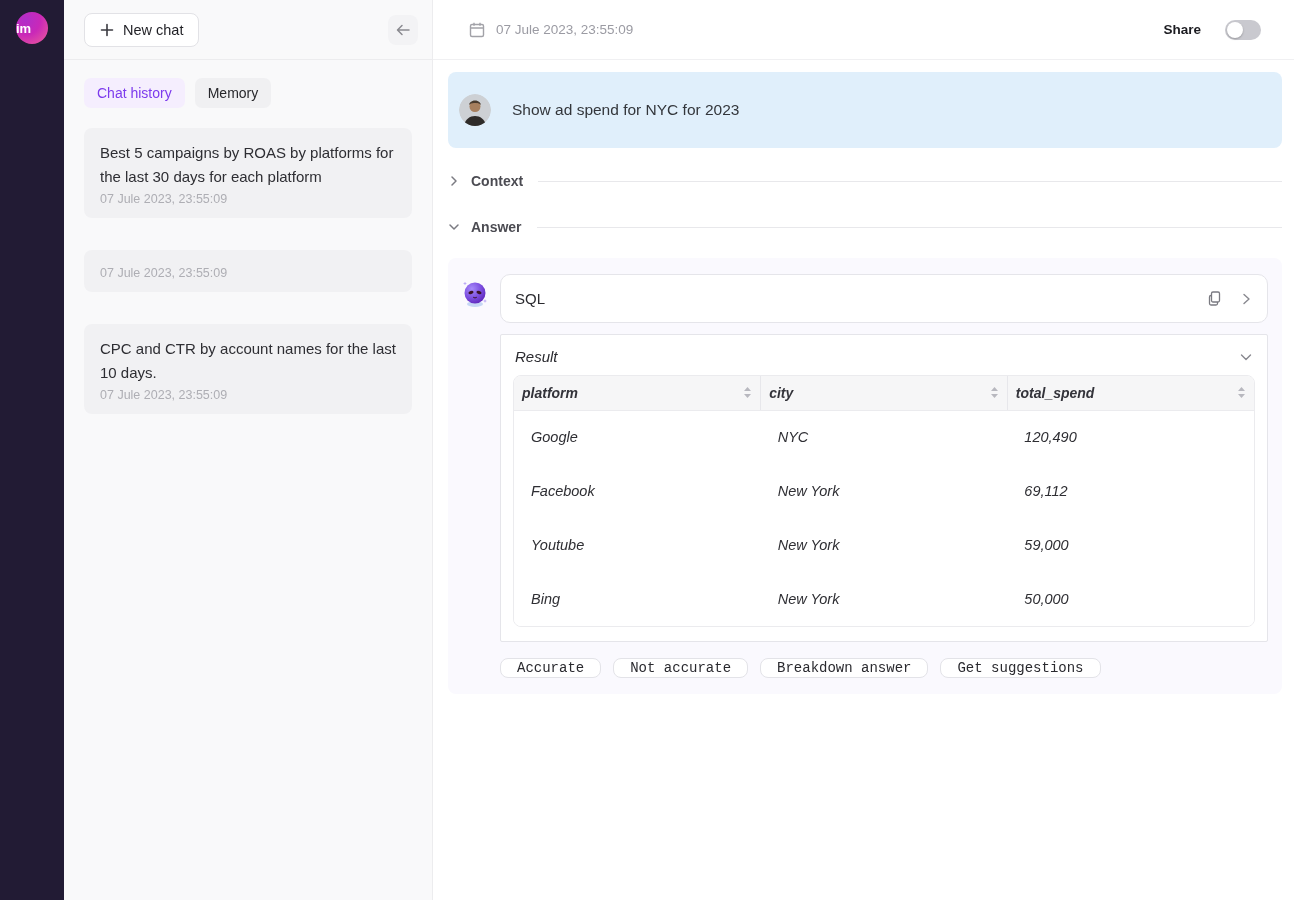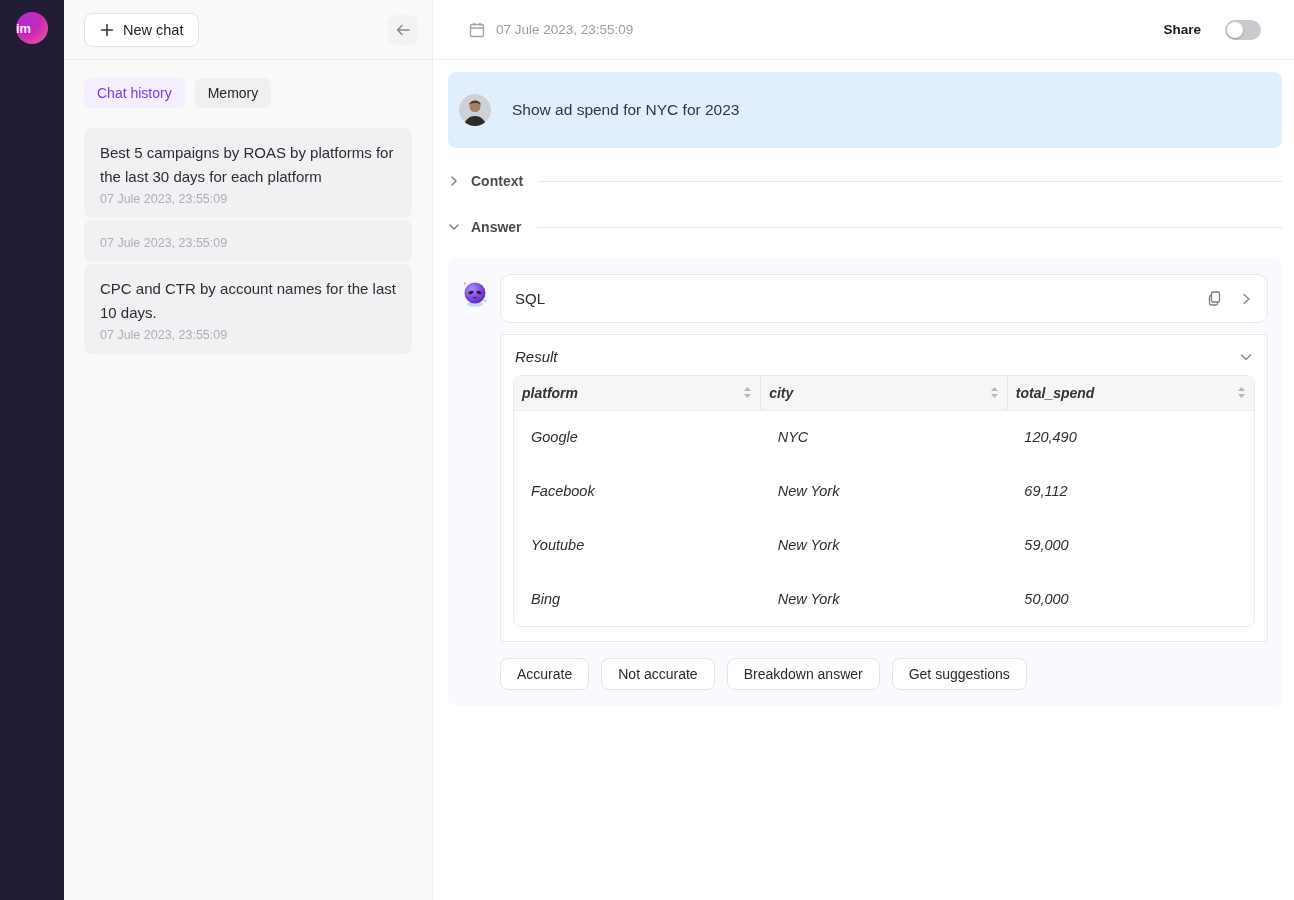--- a/index.html
+++ b/index.html
@@ -15,21 +15,21 @@
   
   .panel { width:369px; flex:0 0 369px; background:#f9f9fa; border-right:1px solid #ececee; display:flex; flex-direction:column; }
   .panel-head { height:60px; display:flex; align-items:center; justify-content:space-between; padding:0 14px 0 20px; border-bottom:1px solid #ececee; }
   .new-chat { display:flex; align-items:center; gap:9px; height:34px; padding:0 15px; background:#fff; border:1px solid #e2e2e6;
               border-radius:8px; font-size:14.5px; color:#1f1f24; cursor:pointer; font-family:inherit; }
   .collapse { width:30px; height:30px; border:none; background:#f3f3f5; border-radius:8px; display:flex; align-items:center; justify-content:center; cursor:pointer; }
   .tabs { display:flex; gap:10px; padding:18px 20px 0 20px; }
   .tab { height:30px; padding:0 13px; border:none; border-radius:7px; font-size:14px; cursor:pointer; font-family:inherit;
          background:#f0f0f2; color:#27272b; }
   .tab.active { background:#f5eefe; color:#7c3aed; }
-  .history { padding:20px 20px 0 20px; display:flex; flex-direction:column; gap:2px; overflow:hidden; }
+  .history { padding:20px 20px 0 20px; display:flex; flex-direction:column; gap:32px; overflow:hidden; }
   .hist-item { background:#f1f1f3; border-radius:8px; padding:13px 16px 12px 16px; cursor:pointer; }
   .hist-title { font-size:15px; line-height:24px; color:#2e2e33; }
   .hist-time { margin-top:3px; font-size:12.5px; color:#aeaeb4; }
 
   
   .main { flex:1; display:flex; flex-direction:column; background:#fff; }
   .main-head { height:60px; flex:0 0 60px; display:flex; align-items:center; justify-content:space-between;
                padding:0 33px 0 35px; border-bottom:1px solid #f0f0f2; }
   .date-wrap { display:flex; align-items:center; gap:10px; }
   .date { font-size:13.5px; color:#9b9ba3; }
@@ -62,22 +62,22 @@
   .result-card { margin-top:11px; background:#fff; border:1px solid #e5e5ea; border-radius:2px; padding-bottom:14px;font-style:italic; }
   .result-head { display:flex; align-items:center; justify-content:space-between; padding:13px 14px 10px 14px; font-size:15px; color:#2a2a2f; cursor:pointer; }
   .tablewrap { margin:0 12px; border:1px solid #ebebee; border-radius:8px; overflow:hidden; }
   table { width:100%; border-collapse:collapse; }
   th { width:33.33%; background:#f6f6f7; height:34px; border-bottom:1px solid #ebebee; border-right:1px solid #e7e7eb; padding:0 8px; cursor:pointer; }
   th:last-child { border-right:none; }
   .th-inner { display:flex; align-items:center; justify-content:space-between; font-size:14px; font-weight:700; color:#33333a; }
   td { height:54px; padding-left:17px; font-size:14.5px; color:#2e2e33; background:#fff; }
 
   .actions { display:flex; gap:12px; margin-top:16px; }
-  .action-btn { height:32px; padding:0 16px; background:#fff; border:1px solid #e3e3e8; border-radius:8px; font-size:14px;
-                color:#2a2a2f; cursor:pointer; font-family:Liberation Sans, sans-serif; }
+  .action-btn { height:20px; padding:0 16px; background:#fff; border:1px solid #e3e3e8; border-radius:8px; font-size:14px;
+                color:#2a2a2f; cursor:pointer; font-family:Liberation Mono, monospace; }
 
   .icon { display:inline-flex; }
 </style>
 </head>
 <body>
 
 <div class="app">
 
   <aside class="rail">
     <div class="logo">

